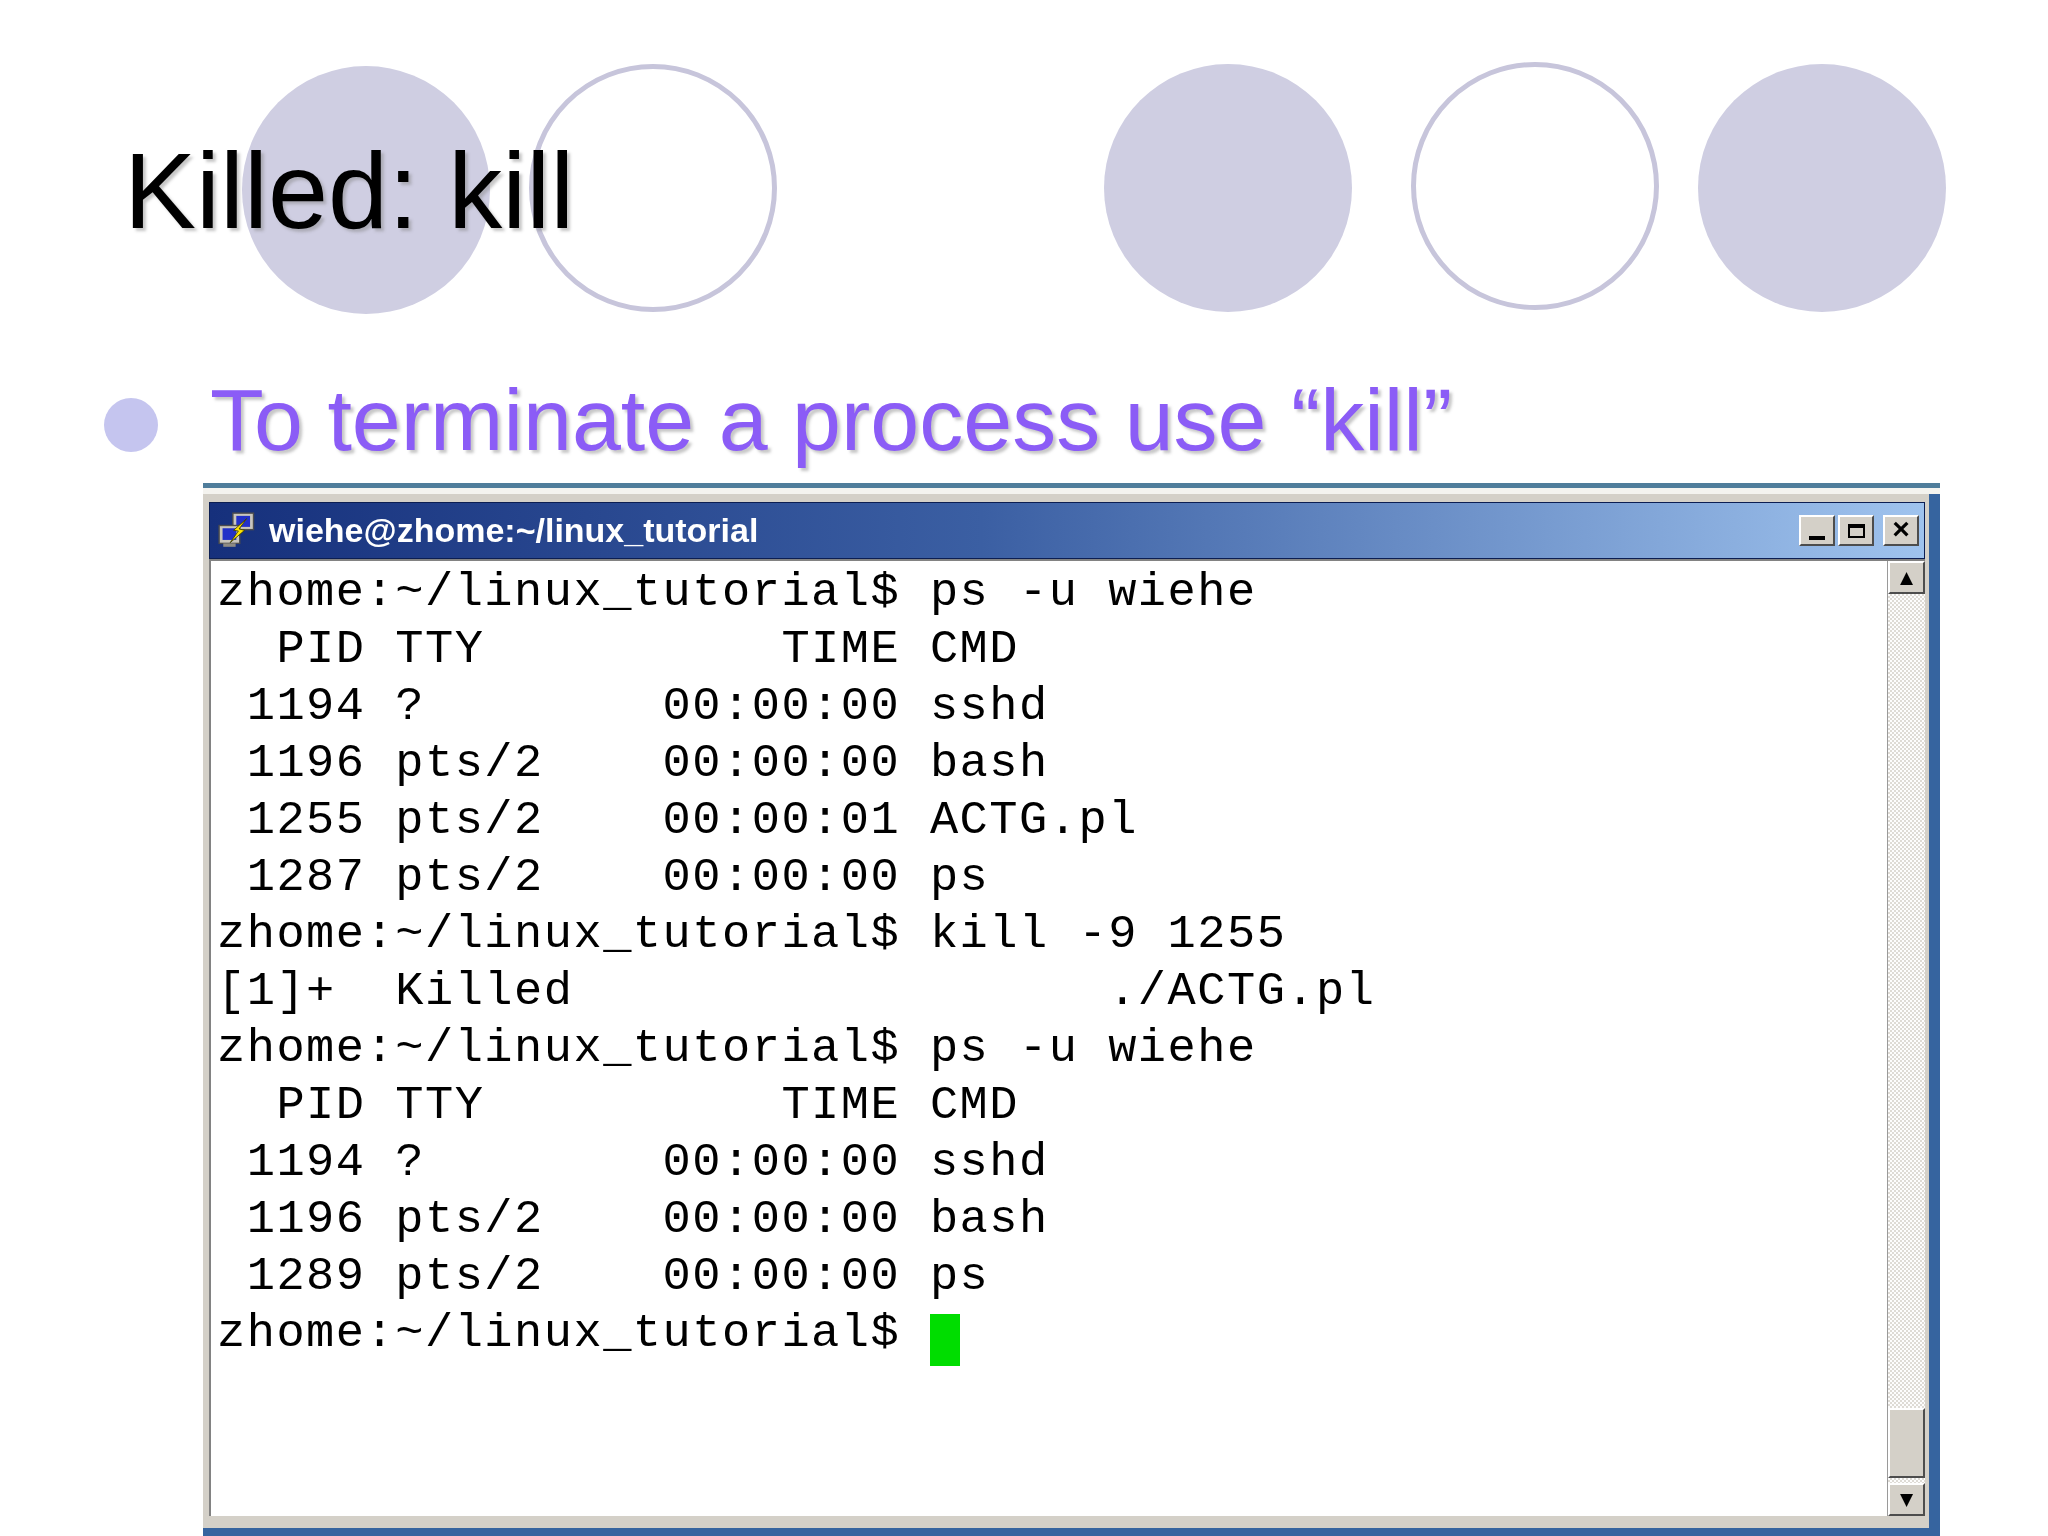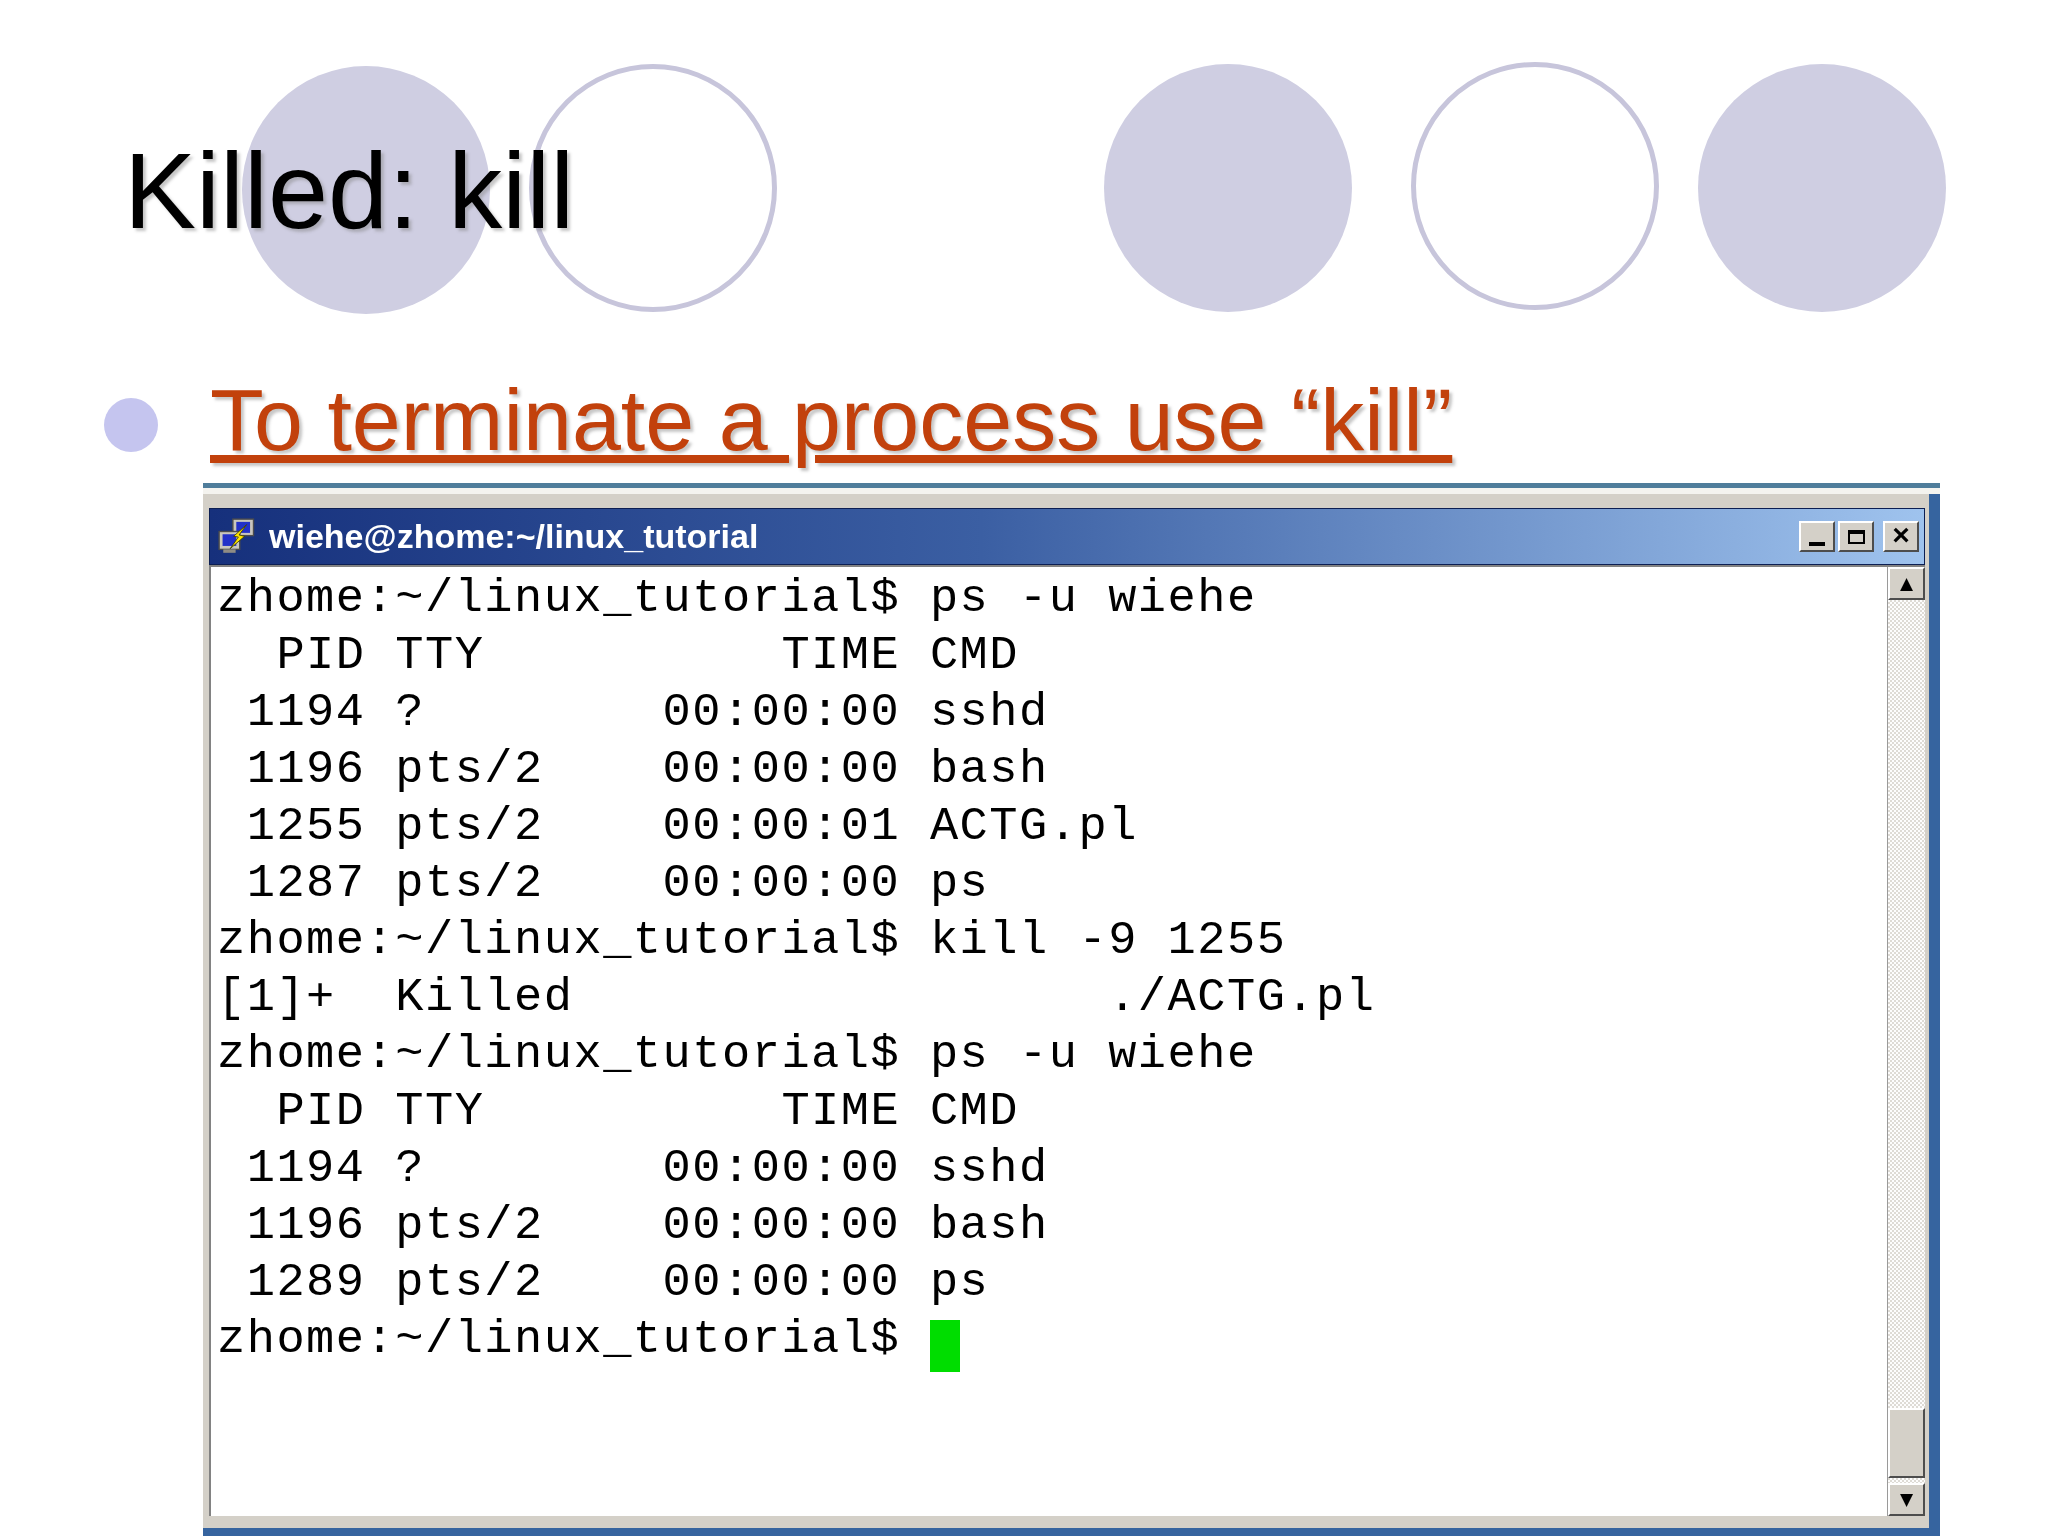--- a/index.html
+++ b/index.html
@@ -27,38 +27,37 @@
     text-shadow:3px 3px 3px rgba(130,130,130,0.45);
     white-space:nowrap;
   }
   
   .bullet-dot{
     position:absolute;left:104px;top:398px;width:54px;height:54px;
     border-radius:50%;background:#c5c5ef;z-index:2;
   }
   .bullet-text{
     position:absolute;left:210px;top:374px;z-index:2;
-    font-size:88px;line-height:1.05;color:#c2410c;
+    font-size:88px;line-height:1.05;color:#8b5cf6;
     text-shadow:3px 3px 3px rgba(130,130,130,0.45);
     white-space:nowrap;
-    text-decoration:underline;
   }
 
   
   .term-window{
     position:absolute;left:203px;top:483px;width:1737px;height:1053px;
     background:#36649f; 
     z-index:3;
   }
   .tw-teal{position:absolute;top:0;left:0;right:0;height:5px;background:#4f7d9b;}
   .tw-light{position:absolute;top:5px;left:0;right:0;height:6px;background:#f4f3ef;}
   .tw-frame{
     position:absolute;top:11px;left:0;right:11px;bottom:8px;
     background:#d4d0c8;
-    padding:14px 4px 12px 6px;
+    padding:8px 4px 12px 6px;
     box-sizing:border-box;
     display:flex;flex-direction:column;
   }
   .titlebar{
     height:57px;flex:0 0 57px;
     background:linear-gradient(90deg,#16307c 0%,#3b5fa3 45%,#9fc3ee 100%);
     display:flex;align-items:center;
     padding:0 5px;
     border:1px solid #0c1e52;
     box-sizing:border-box;

